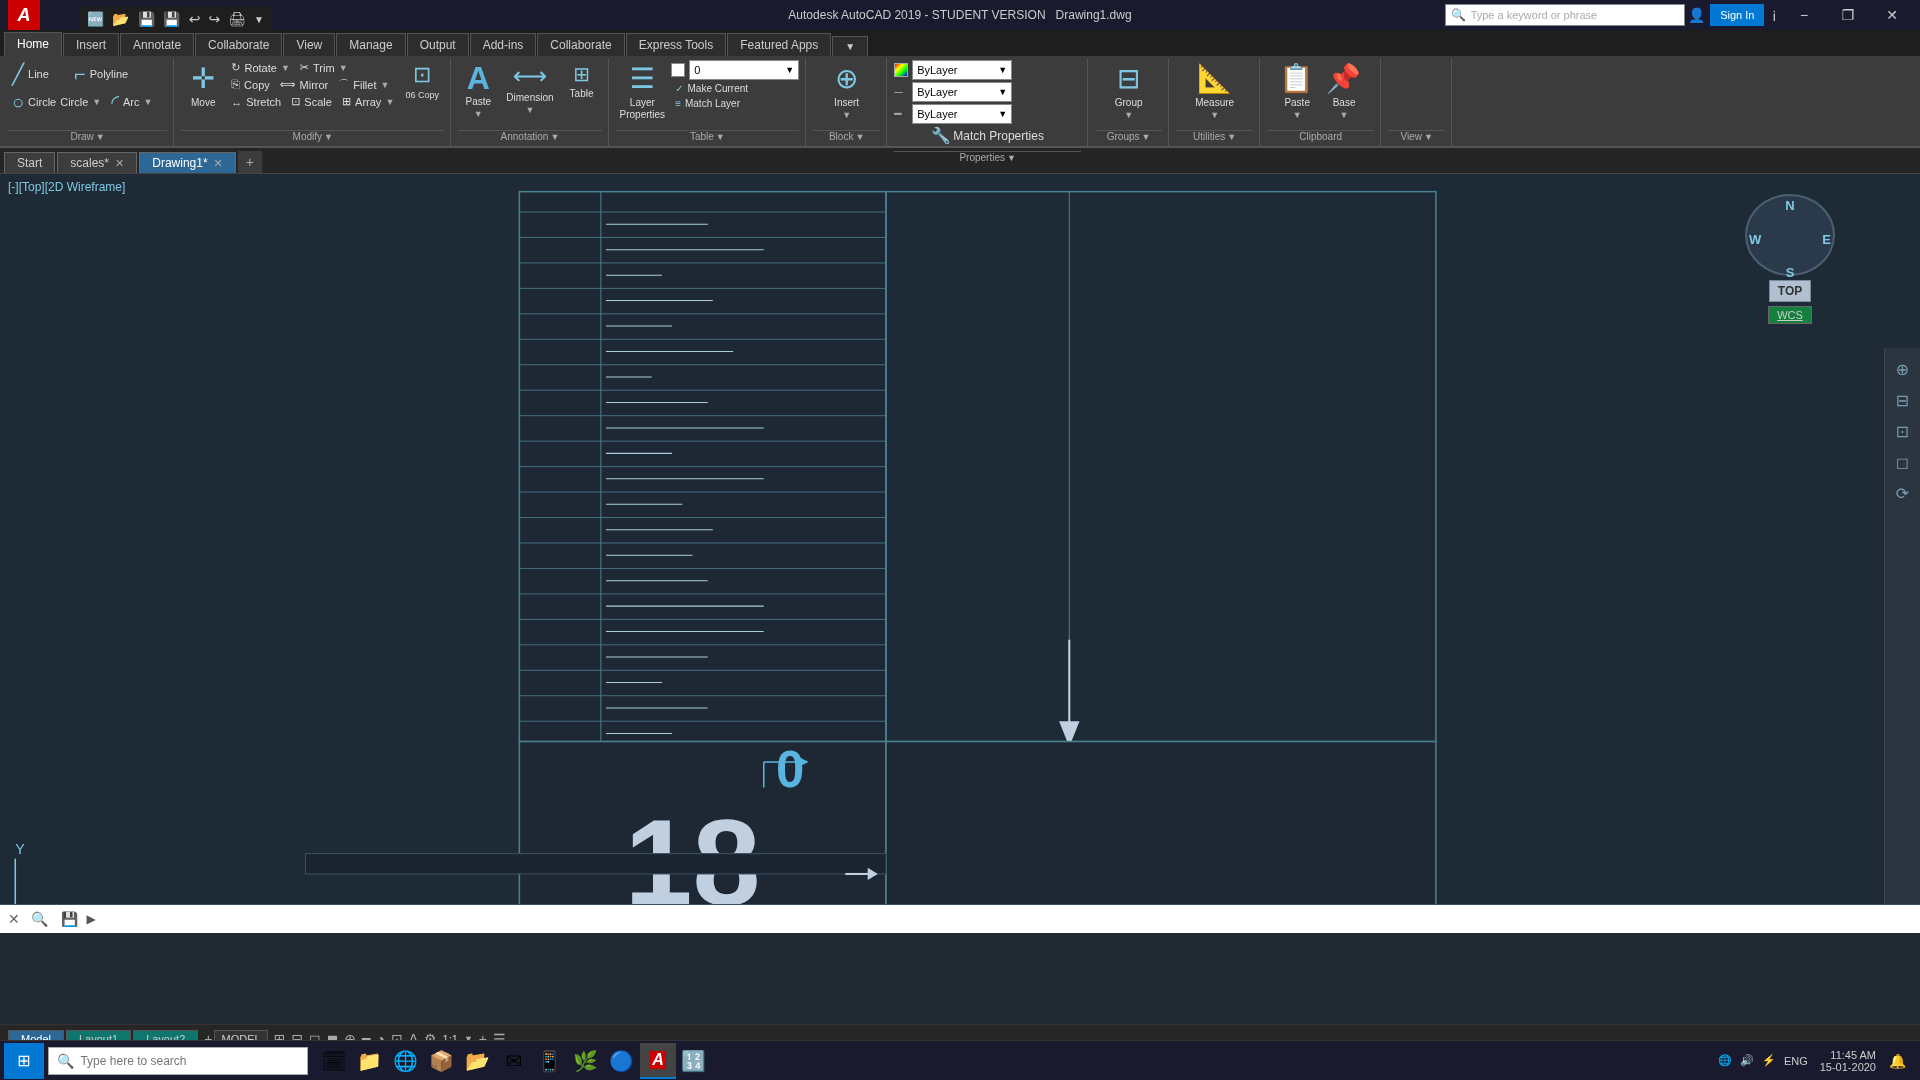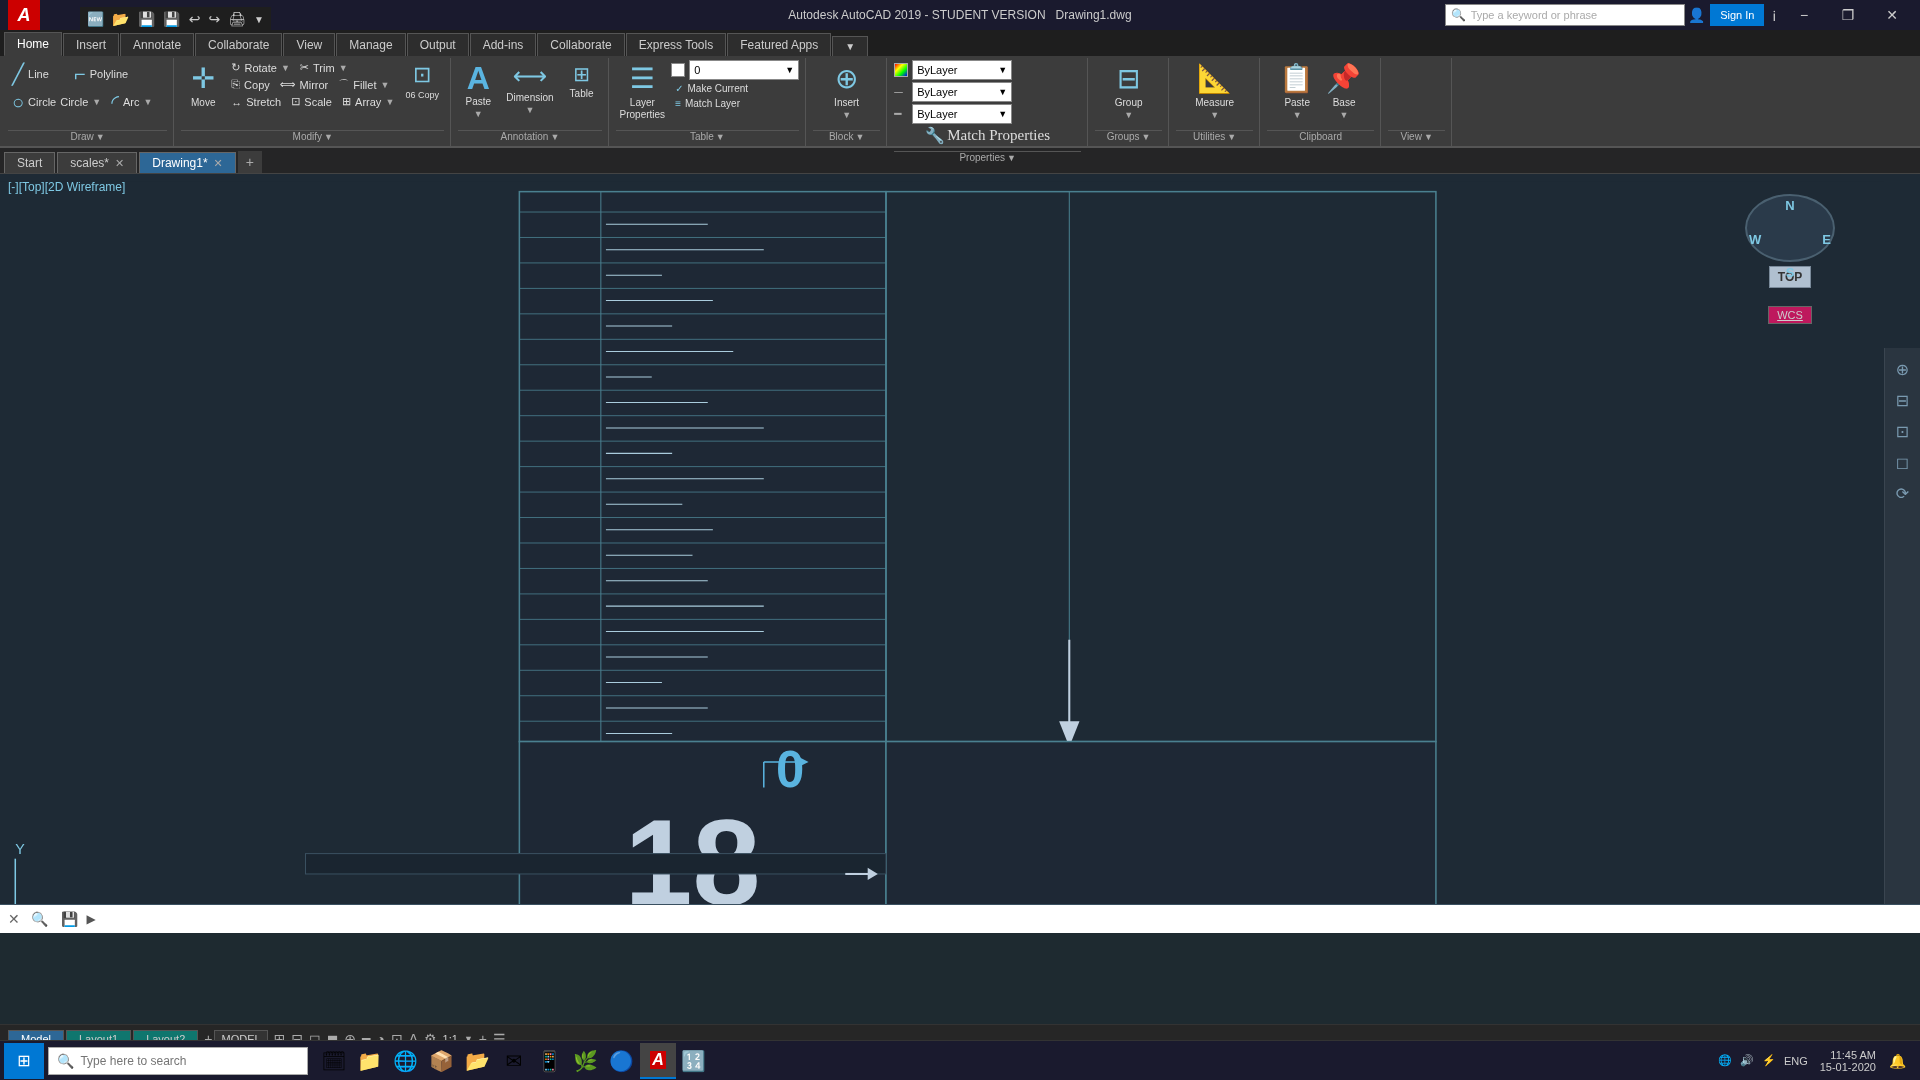--- a/index.html
+++ b/index.html
@@ -92,22 +92,22 @@
     .compass-dir { position: absolute; color: #7ec8e3; font-size: 13px; font-weight: bold; }
     .compass-N { top: 2px; left: 50%; transform: translateX(-50%); }
     .compass-E { top: 50%; right: 2px; transform: translateY(-50%); }
     .compass-S { bottom: 2px; left: 50%; transform: translateX(-50%); }
     .compass-W { top: 50%; left: 2px; transform: translateY(-50%); }
     #compass-top {
       background: #b0c0d0; border: 1px solid #7a8a9a; padding: 3px 8px;
       font-size: 12px; color: #333; font-weight: bold; cursor: pointer; margin-top: 4px;
     }
     #compass-wcs {
-      background: #be185d; border: 1px solid #666; padding: 2px 8px;
-      font-size: 11px; color: #ccc; cursor: pointer; margin-top: 18px; text-decoration: underline;
+      background: #15803d; border: 1px solid #666; padding: 2px 8px;
+      font-size: 11px; color: #ccc; cursor: pointer; margin-top: 4px; text-decoration: underline;
     }
 
     
     #right-toolbar {
       position: absolute; right: 0; top: 174px; bottom: 56px;
       width: 36px; background: #2a3540; border-left: 1px solid #3a4550;
       display: flex; flex-direction: column; align-items: center; padding: 8px 0; gap: 4px;
     }
     .rt-btn { color: #7a9ab0; font-size: 16px; cursor: pointer; padding: 4px; }
 
@@ -409,21 +409,21 @@
         <div style="width:14px;font-size:12px;color:#aaa;">━</div>
         <div class="ribbon-combo" style="width:100px;">
           <span>ByLayer</span>
           <span style="font-size:9px;">▼</span>
         </div>
       </div>
     </div>
     <div style="display:flex;gap:4px;flex-direction:row;align-items:flex-end;">
       <div class="ribbon-btn" style="flex-direction:row;gap:2px;min-width:80px;align-items:center;padding-bottom:4px;">
         <span style="font-size:16px;color:#7ec8e3;">🔧</span>
-        <span style="font-size:15px;color:#ddd;font-family:Liberation Serif, serif;">Match Properties</span>
+        <span style="font-size:12px;color:#ddd;">Match Properties</span>
       </div>
     </div>
     <div class="ribbon-group-label">
       <span>Properties</span>
       <span style="font-size:9px;cursor:pointer;">▼</span>
     </div>
   </div>
 
   <div class="ribbon-group" style="min-width:80px;">
     <div style="display:flex;align-items:flex-start;flex:1;">

